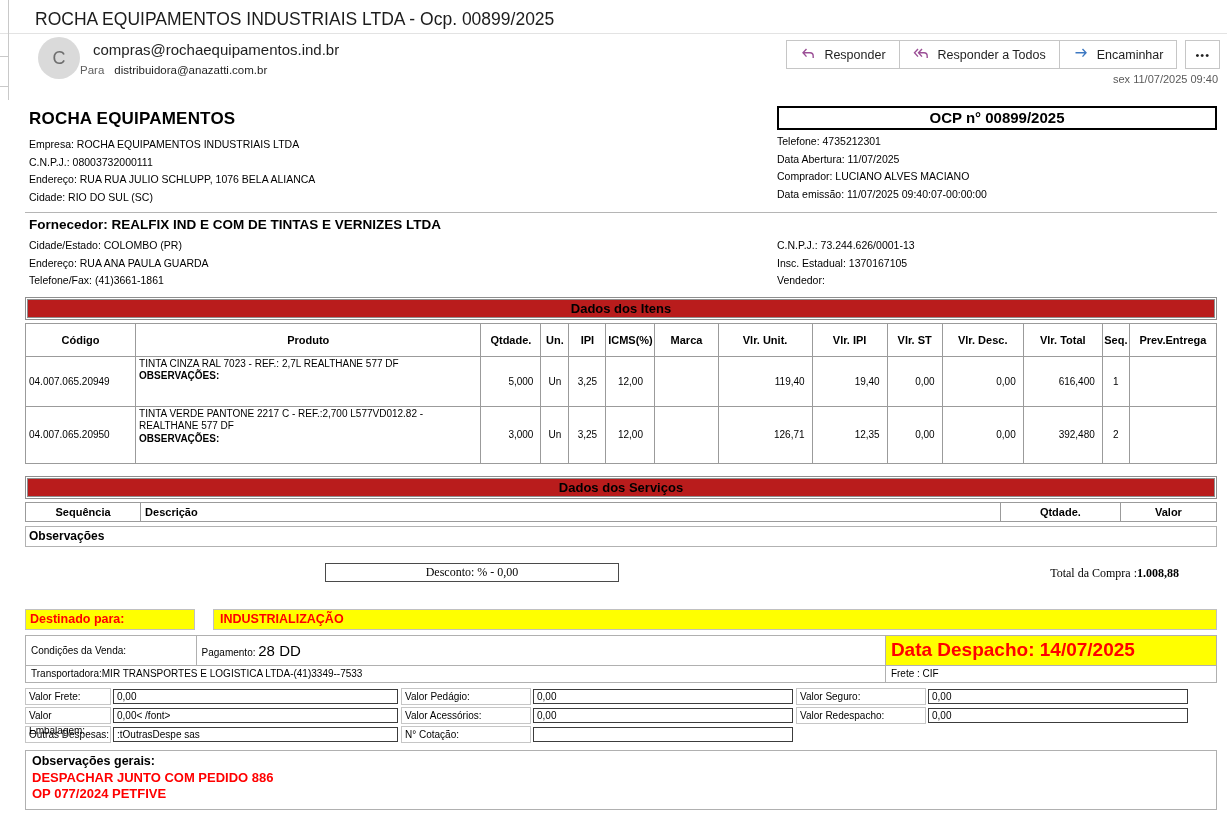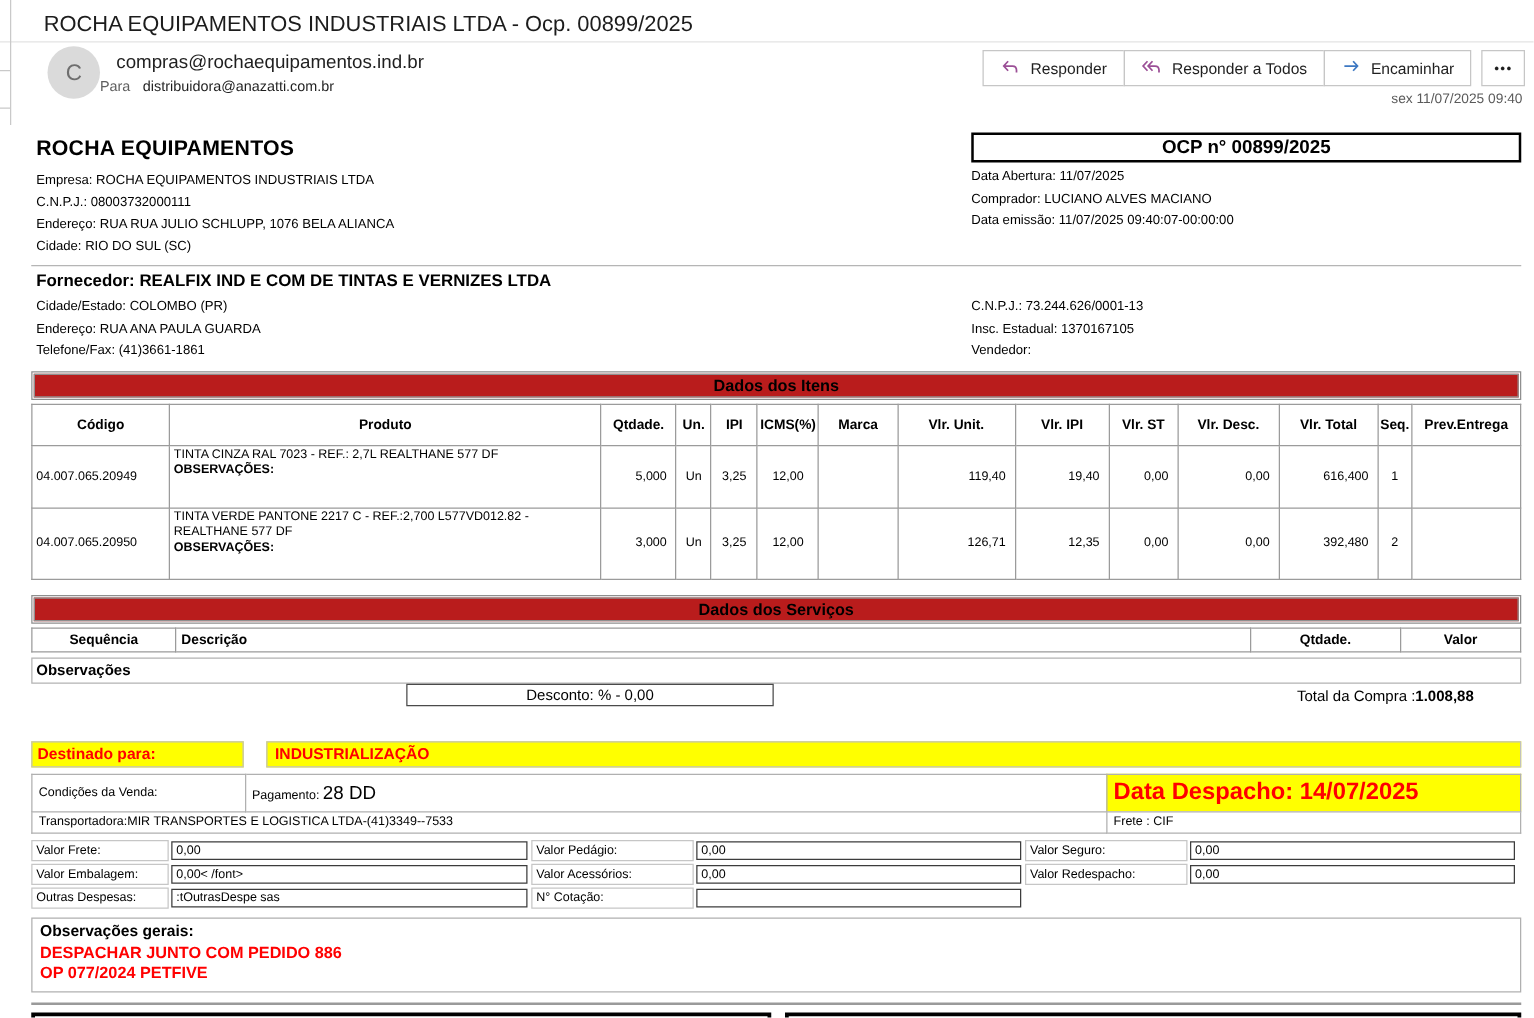--- a/index.html
+++ b/index.html
@@ -51,40 +51,40 @@
   .brk { word-break:break-all; line-height:12px; }
   td.prod { vertical-align:top; padding:1px 3px; line-height:12.5px; }
   td.num { text-align:right; padding-right:7px; }
   td.ctr { text-align:center; }
   tr.r1 { height:50px; } tr.r2 { height:57px; }
   td.code { padding-left:3px;margin-left:16px; }
   .svc th { height:19px; }
   .svc .left { text-align:left; padding-left:4px; }
 
   .obs-strip { border:1px solid #b2b2b2; font-weight:bold; font-size:12px; padding:2px 0 3px 3px; margin-top:4px; }
-  .totals { position:relative; height:24px; margin-top:0; }
+  .totals { position:relative; height:24px; margin-top:16px;font-family:Liberation Serif, serif; }
   .desconto { position:absolute; left:300px; width:294px; border:1px solid #4a4a4a; text-align:center; font-size:12px; padding:1px 0; }
   .total { position:absolute; right:38px; top:3px; font-size:12px; }
 
   .dest { display:flex; gap:18px; margin-top:22px; }
   .dest-cell { background:#FFFF00; color:#FF0000; font-weight:bold; font-size:12.5px; border:1px solid #c0c0c0; padding:2px 0 3px 4px; }
   .dest-left { width:170px; }
   .dest-right { flex:1; padding-left:6px; }
 
   table.cond { width:100%; border-collapse:collapse; margin-top:5px; }
   .cond td { border:1px solid #b0b0b0; font-size:10px; padding:2px 5px; vertical-align:middle; }
   .cond .payv { font-size:15px; }
   .cond .despacho { background:#FFFF00; color:#FF0000; font-weight:bold; font-size:19px; padding:1px 5px; }
   .cond .rowb td { height:17px; }
 
   .vals { margin-top:4px; }
   .vrow { display:flex; height:19px; align-items:center; }
   .vlabel { font-size:10px; border:1px solid #c6c6c6; height:17px; line-height:15px; padding-left:3px; flex:none; }
   .vbox { border:1px solid #3c3c3c; height:15px; line-height:13px; font-size:10px; padding-left:3px; flex:none; }
-  .w-l1 { width:110px; } .w-b1 { width:285px; margin-left:2px; }
+  .w-l1 { width:86px; } .w-b1 { width:285px; margin-left:2px; }
   .w-l2 { width:130px; margin-left:3px; } .w-b2 { width:260px; margin-left:2px; }
   .w-l3 { width:130px; margin-left:3px; } .w-b3 { width:260px; margin-left:2px; }
 
   .gen-obs { border:1px solid #b0b0b0; margin-top:6px; padding:2px 6px 7px; }
   .gen-title { font-weight:bold; font-size:12.5px; line-height:17px; }
   .gen-line { color:#FF0000; font-weight:bold; font-size:13px; line-height:16px; }
 
   .footer-line { height:2px; background:#9a9a9a; margin-top:8px; }
   .footer { display:flex; gap:11px; margin-top:6px; }
   .fbox { border:3px solid #000; height:40px; font-weight:bold; font-size:13px; }
@@ -136,20 +136,21 @@
   <div class="company">
     <div class="company-left">
       <div class="company-name">ROCHA EQUIPAMENTOS</div>
       <div class="info-line">Empresa: ROCHA EQUIPAMENTOS INDUSTRIAIS LTDA</div>
       <div class="info-line">C.N.P.J.: 08003732000111</div>
       <div class="info-line">Endereço: RUA RUA JULIO SCHLUPP, 1076 BELA ALIANCA</div>
       <div class="info-line">Cidade: RIO DO SUL (SC)</div>
     </div>
     <div class="company-right">
       <div class="ocp-box">OCP n° 00899/2025</div>
+      <div class="info-line">Telefone: 4735212301</div>
       <div class="info-line">Data Abertura: 11/07/2025</div>
       <div class="info-line">Comprador: LUCIANO ALVES MACIANO</div>
       <div class="info-line">Data emissão: 11/07/2025 09:40:07-00:00:00</div>
     </div>
   </div>
 
   <div class="hr1"></div>
 
   <div class="supplier-title">Fornecedor: REALFIX IND E COM DE TINTAS E VERNIZES LTDA</div>
   <div class="supplier-cols">

